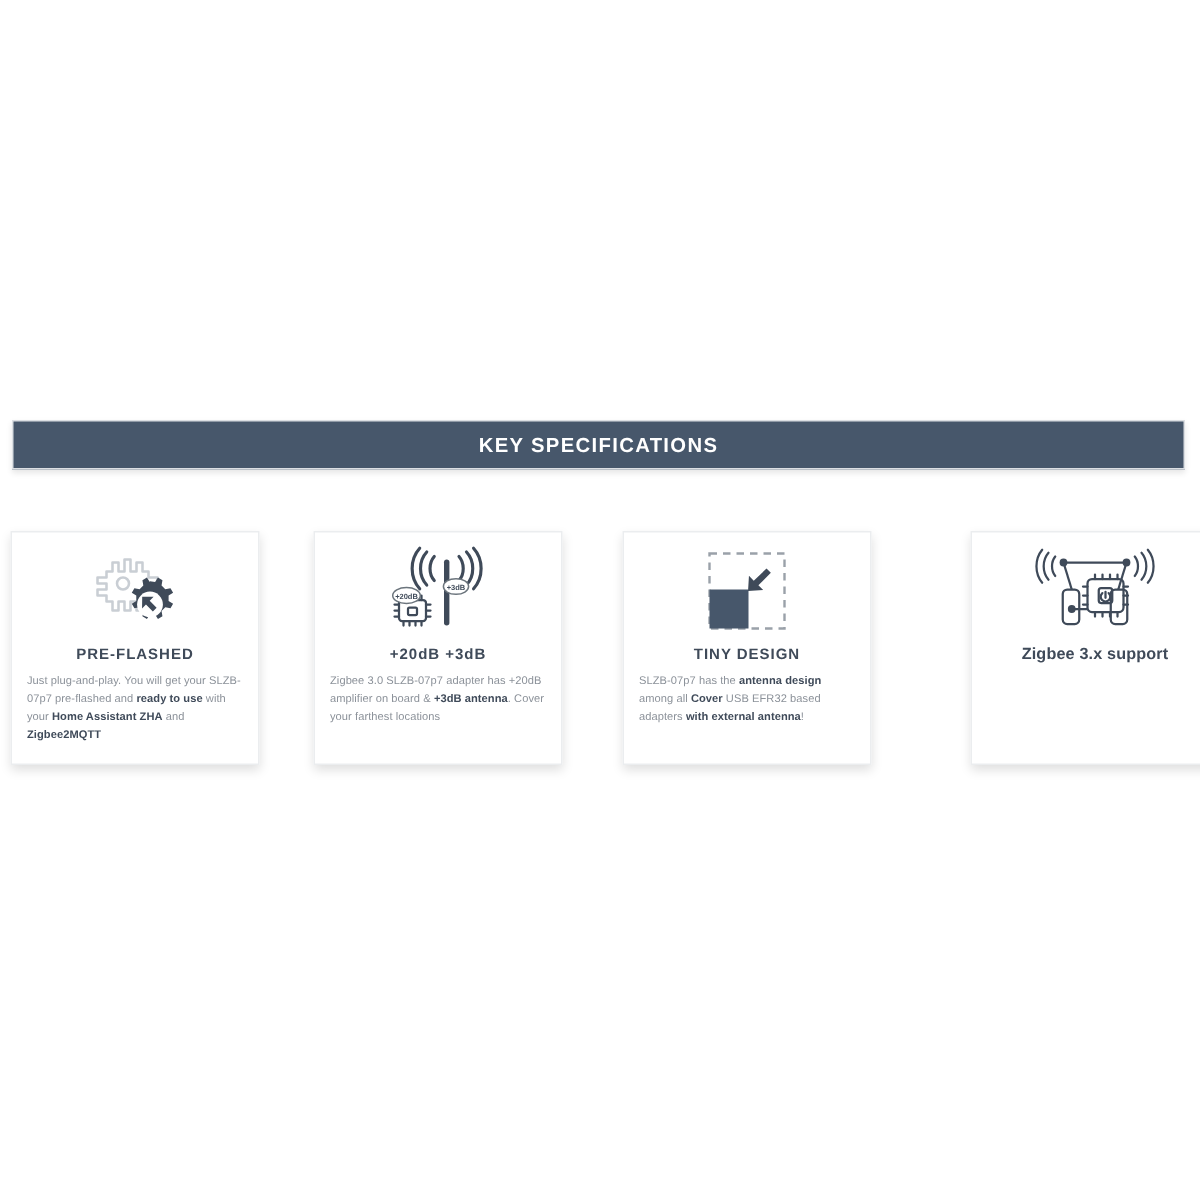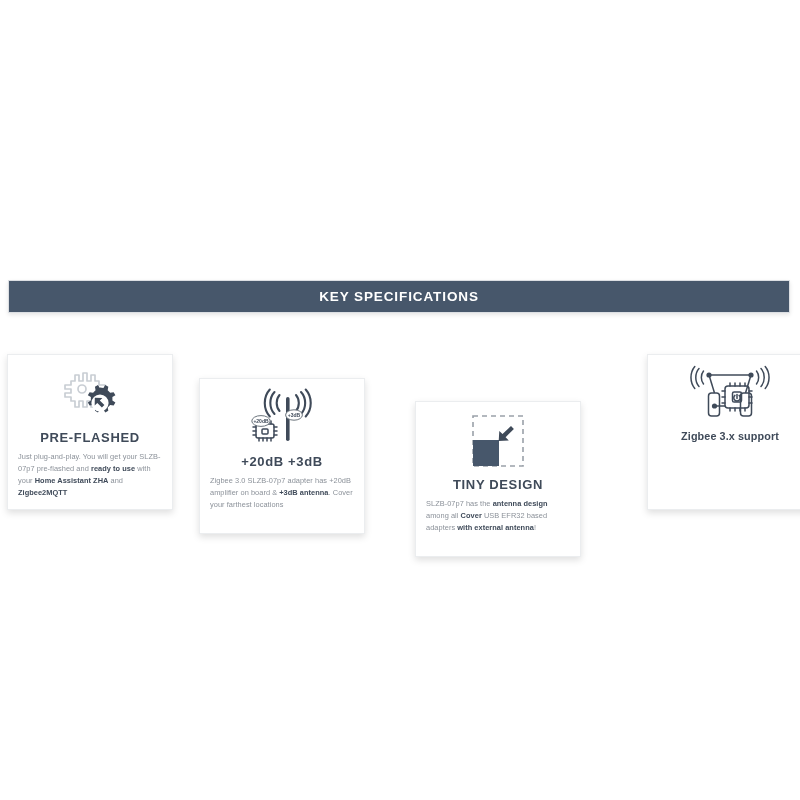--- a/index.html
+++ b/index.html
@@ -62,33 +62,33 @@
     background: #ffffff;
     border: 1px solid #ebedef;
     box-sizing: border-box;
     box-shadow: 0 3px 7px rgba(0,0,0,0.13);
     display: flex;
     flex-direction: column;
     align-items: center;
     padding-top: 6px;
   }
   .card-0 { left: 7px; }
-  .card-1 { left: 199px; margin-top: 24px; }
-  .card-2 { left: 415px; margin-top: 47px; }
+  .card-1 { left: 209px; }
+  .card-2 { left: 415px; }
   .card-3 { left: 647px; }
 
   .card-icon {
     height: 66px;
     width: 100%;
     display: flex;
     align-items: center;
     justify-content: center;
   }
   .card-title {
-    font-size: 13px;
+    font-size: 10px;
     font-weight: bold;
     color: #3f4a59;
     letter-spacing: 0.65px;
     text-align: center;
     margin-top: 4px;
     margin-bottom: 6px;
     line-height: 1.1;
   }
   .card-title.mixed {
     letter-spacing: 0.1px;

